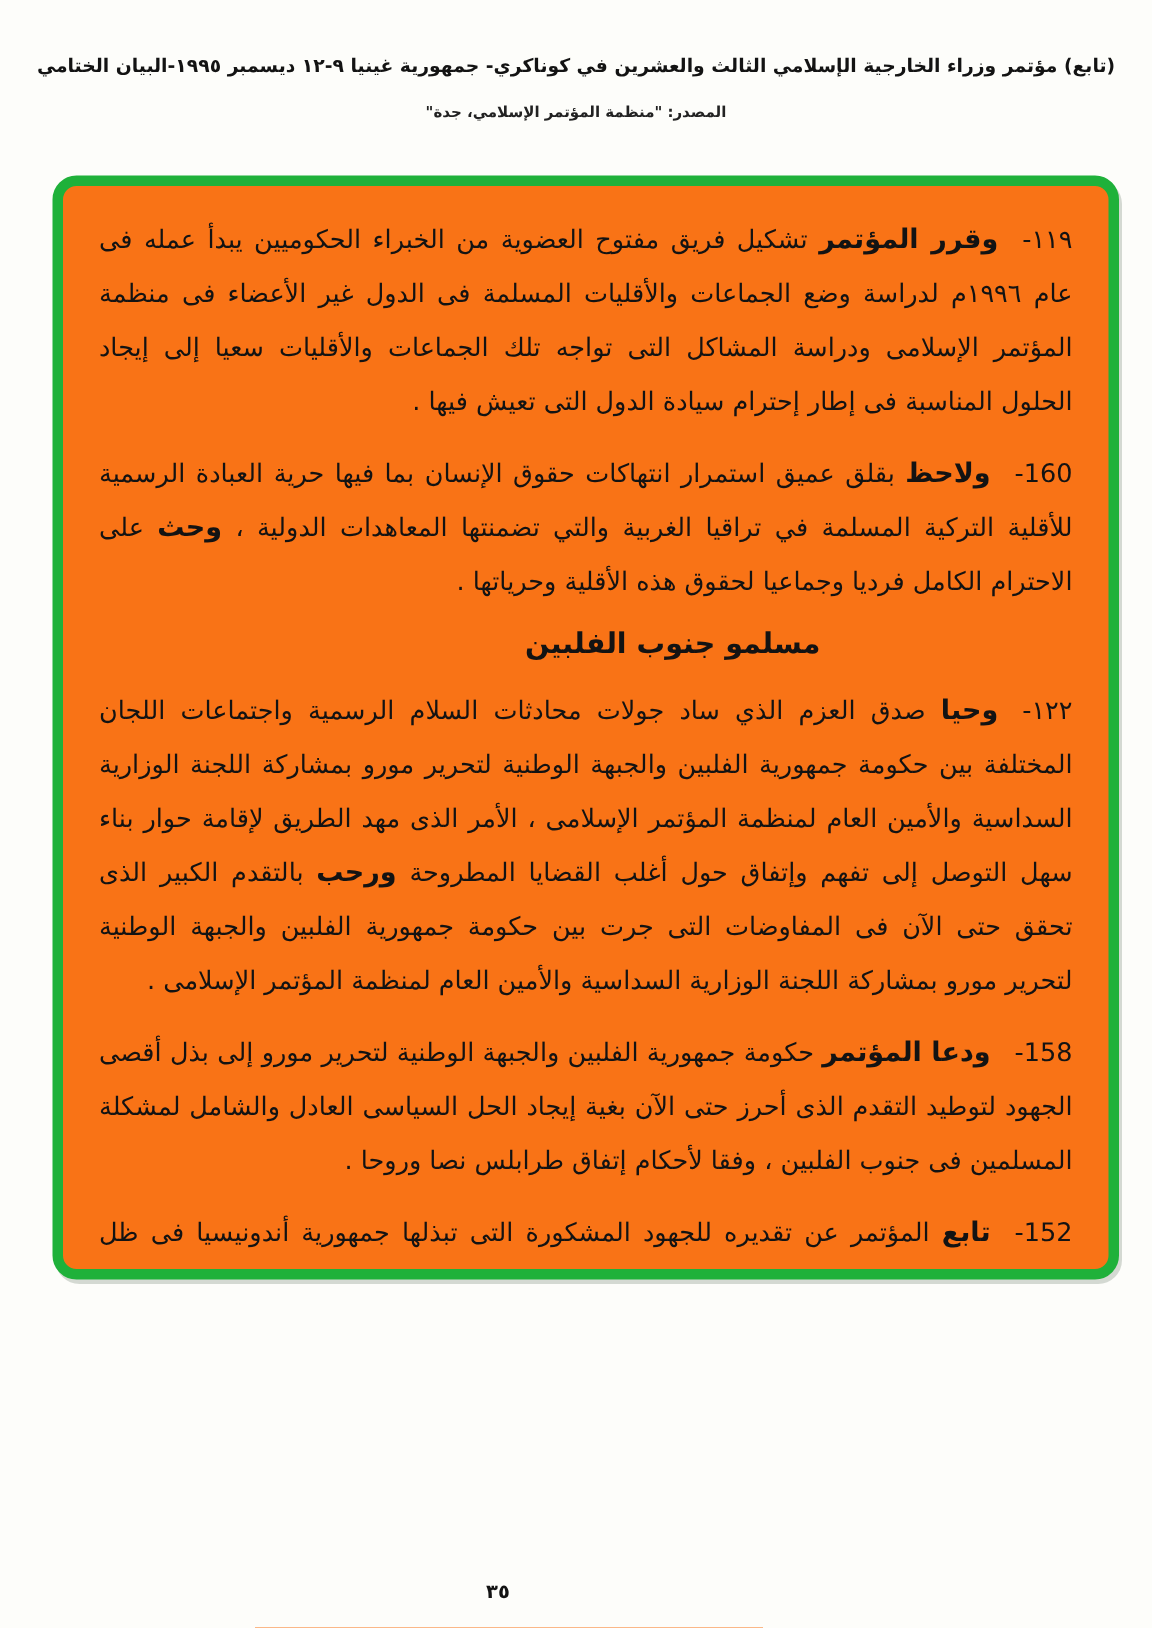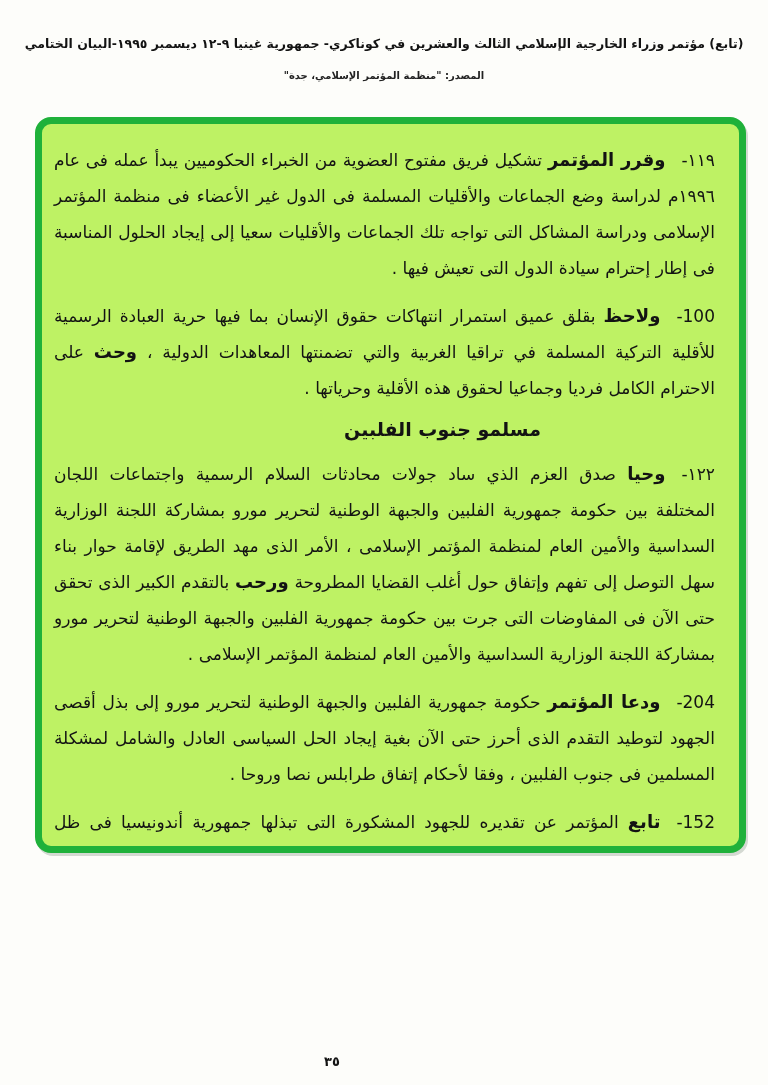--- a/index.html
+++ b/index.html
@@ -13,22 +13,22 @@
     text-align:center;direction:rtl;font-weight:bold;font-size:12.5px;
     white-space:nowrap;letter-spacing:0.2px;
   }
   .doc-source{
     position:absolute;top:70px;left:0;width:768px;
     text-align:center;direction:rtl;font-weight:bold;font-size:10px;color:#222;
   }
   .highlight-frame{
     position:absolute;left:35px;top:117px;width:711px;height:736px;
     box-sizing:border-box;border:7px solid #1fb13a;border-radius:16px;
-    background:#bef264;direction:rtl;overflow:hidden;
-    padding:18px 24px 0 12px;
+    background:#f97316;direction:rtl;overflow:hidden;
+    padding:18px 24px 0 24px;
     box-shadow:2px 3px 0 rgba(90,110,90,0.25);
   }
   .para{
     font-size:17px;line-height:36px;text-align:justify;
     margin:0 0 12px 0;color:#131313;
   }
   .para-num{margin-left:16px;font-size:17px;letter-spacing:1px;}
   .bold-run{font-weight:bold;font-size:18px;}
   .run{font-weight:normal;}
   .section-heading{
@@ -41,20 +41,20 @@
   }
 </style>
 </head>
 <body>
 
 <div class="doc-header">(تابع) مؤتمر وزراء الخارجية الإسلامي الثالث والعشرين في كوناكري- جمهورية غينيا ٩-١٢ ديسمبر ١٩٩٥-البيان الختامي</div>
 <div class="doc-source">المصدر: "منظمة المؤتمر الإسلامي، جدة"</div>
 
 <div class="highlight-frame" id="doc-body">
     <p class="para"><span class="para-num">١١٩-</span><span class="bold-run">وقرر المؤتمر</span><span class="run"> تشكيل فريق مفتوح العضوية من الخبراء الحكوميين يبدأ عمله فى عام ١٩٩٦م لدراسة وضع الجماعات والأقليات المسلمة فى الدول غير الأعضاء فى منظمة المؤتمر الإسلامى ودراسة المشاكل التى تواجه تلك الجماعات والأقليات سعيا إلى إيجاد الحلول المناسبة فى إطار إحترام سيادة الدول التى تعيش فيها .</span></p>
-    <p class="para"><span class="para-num">100-</span><span class="bold-run">ولاحظ</span><span class="run"> بقلق عميق استمرار انتهاكات حقوق الإنسان بما فيها حرية العبادة الرسمية للأقلية التركية المسلمة في تراقيا الغربية والتي تضمنتها المعاهدات الدولية ، </span><span class="bold-run">وحث</span><span class="run"> على الاحترام الكامل فرديا وجماعيا لحقوق هذه الأقلية وحرياتها .</span></p>
+    <p class="para"><span class="para-num">160-</span><span class="bold-run">ولاحظ</span><span class="run"> بقلق عميق استمرار انتهاكات حقوق الإنسان بما فيها حرية العبادة الرسمية للأقلية التركية المسلمة في تراقيا الغربية والتي تضمنتها المعاهدات الدولية ، </span><span class="bold-run">وحث</span><span class="run"> على الاحترام الكامل فرديا وجماعيا لحقوق هذه الأقلية وحرياتها .</span></p>
     <div class="section-heading">مسلمو جنوب الفلبين</div>
     <p class="para"><span class="para-num">١٢٢-</span><span class="bold-run">وحيا</span><span class="run"> صدق العزم الذي ساد جولات محادثات السلام الرسمية واجتماعات اللجان المختلفة بين حكومة جمهورية الفلبين والجبهة الوطنية لتحرير مورو بمشاركة اللجنة الوزارية السداسية والأمين العام لمنظمة المؤتمر الإسلامى ، الأمر الذى مهد الطريق لإقامة حوار بناء سهل التوصل إلى تفهم وإتفاق حول أغلب القضايا المطروحة </span><span class="bold-run">ورحب</span><span class="run"> بالتقدم الكبير الذى تحقق حتى الآن فى المفاوضات التى جرت بين حكومة جمهورية الفلبين والجبهة الوطنية لتحرير مورو بمشاركة اللجنة الوزارية السداسية والأمين العام لمنظمة المؤتمر الإسلامى .</span></p>
-    <p class="para"><span class="para-num">204-</span><span class="bold-run">ودعا المؤتمر</span><span class="run"> حكومة جمهورية الفلبين والجبهة الوطنية لتحرير مورو إلى بذل أقصى الجهود لتوطيد التقدم الذى أحرز حتى الآن بغية إيجاد الحل السياسى العادل والشامل لمشكلة المسلمين فى جنوب الفلبين ، وفقا لأحكام إتفاق طرابلس نصا وروحا .</span></p>
+    <p class="para"><span class="para-num">158-</span><span class="bold-run">ودعا المؤتمر</span><span class="run"> حكومة جمهورية الفلبين والجبهة الوطنية لتحرير مورو إلى بذل أقصى الجهود لتوطيد التقدم الذى أحرز حتى الآن بغية إيجاد الحل السياسى العادل والشامل لمشكلة المسلمين فى جنوب الفلبين ، وفقا لأحكام إتفاق طرابلس نصا وروحا .</span></p>
     <p class="para"><span class="para-num">152-</span><span class="bold-run">تابع</span><span class="run"> المؤتمر عن تقديره للجهود المشكورة التى تبذلها جمهورية أندونيسيا فى ظل القيادة الرشيدة لفخامة الرئيس سوهارتو  ورعايته ، وكذلك رئيس اللجنة الوزارية السداسية</span></p>
   </div>
 
 <div class="page-num">٣٥</div>
 
 </body></html>

